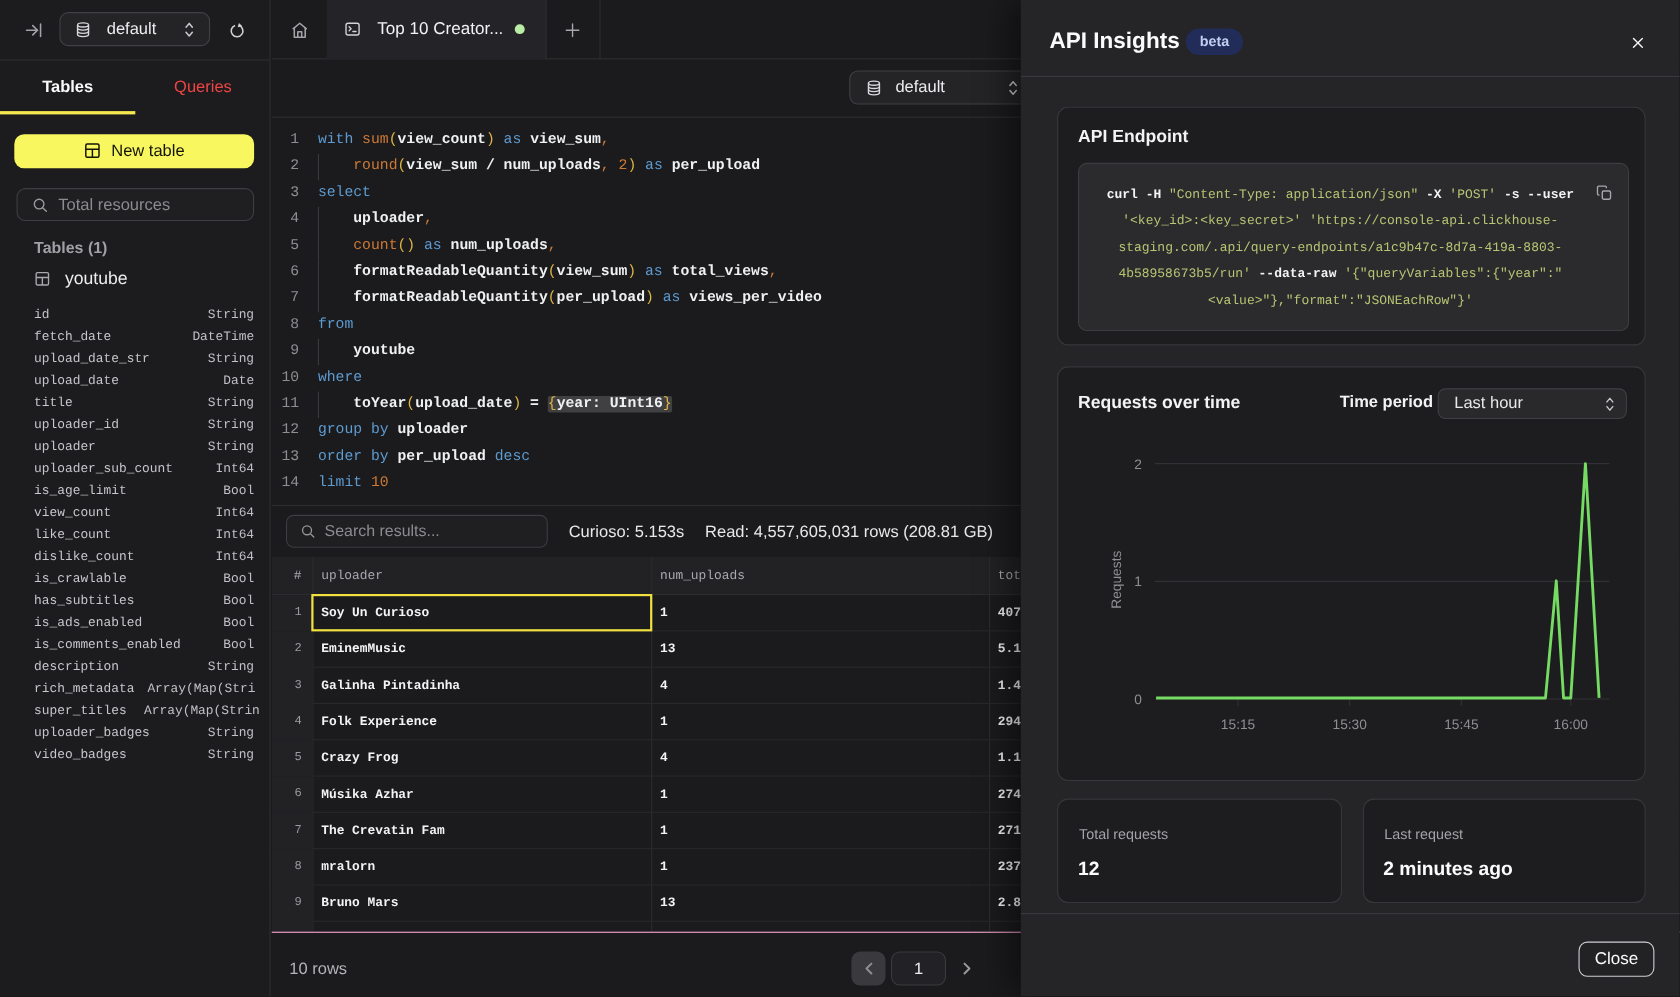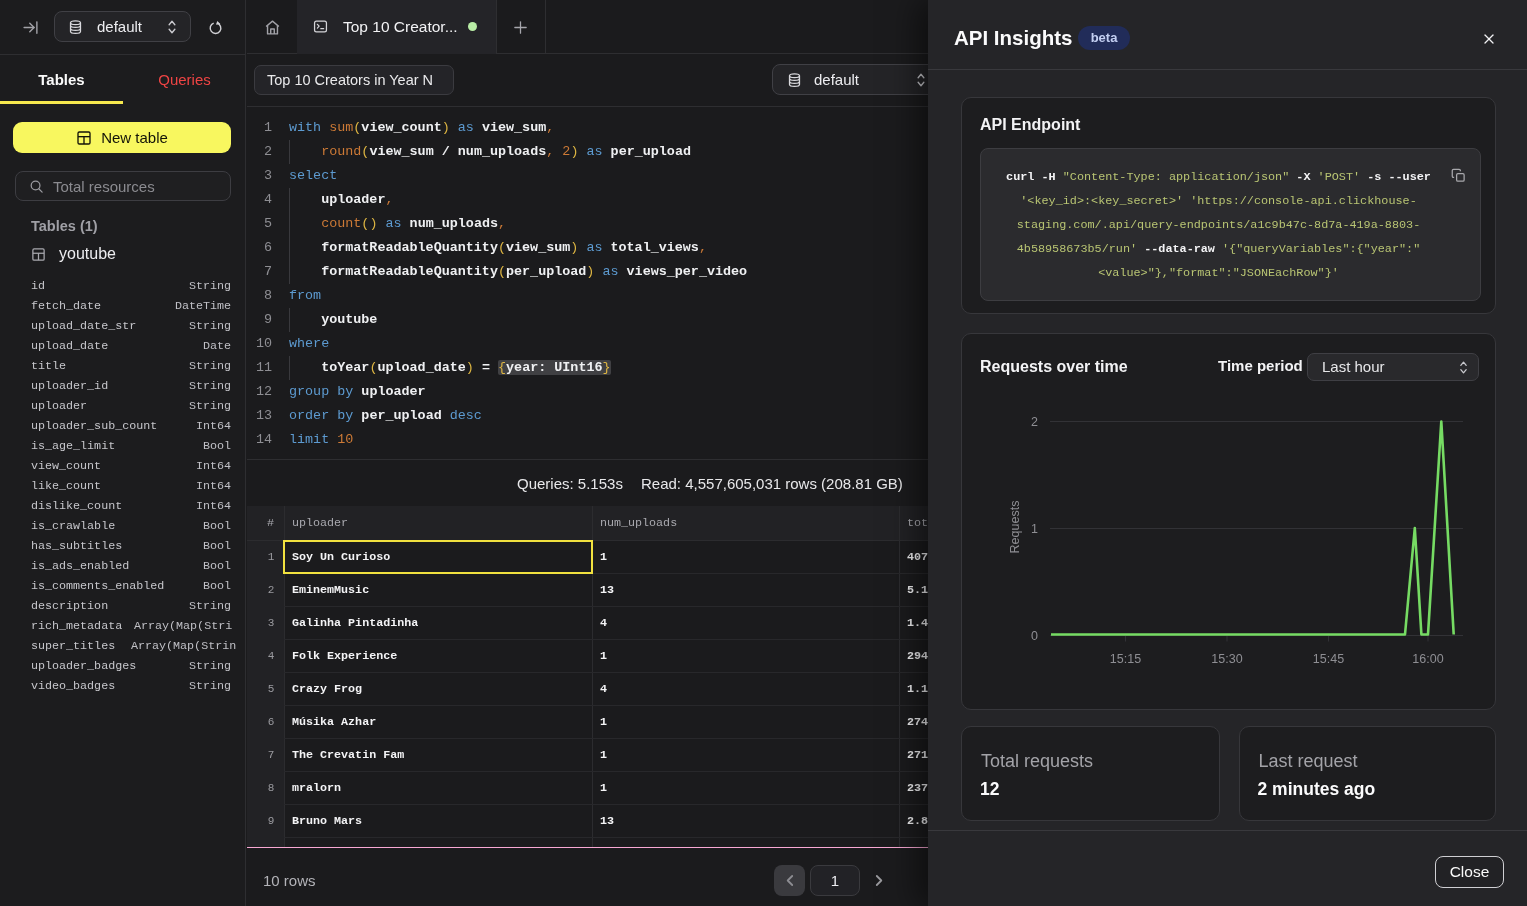--- a/index.html
+++ b/index.html
@@ -83,21 +83,21 @@
   #p-head { position:absolute; left:0; top:0; width:599px; height:70px; border-bottom:1px solid #39393d; }
   #p-title { position:absolute; left:26px; top:26px; font-size:20.5px; font-weight:700; color:#fbfbfc; }
   #p-beta { position:absolute; left:150px; top:26px; width:52px; height:24px; border-radius:12px; background:#212c59; color:#c3cff2; font-size:13px; font-weight:600; text-align:center; line-height:24px; }
   .pcard { position:absolute; background:#1d1d1f; border:1px solid #37373b; border-radius:10px;text-align:center; }
   .pcard-h { position:absolute; left:18px; font-size:16px; font-weight:700; color:#f3f3f5; }
   #codeblock { position:absolute; left:18px; top:50px; width:501px; height:153px; background:#2b2b2e; border:1px solid #3d3d41; border-radius:8px; font-family:"Liberation Mono",monospace; font-size:11.8px; line-height:23.9px; padding:17px 40px 0 16px; color:#b9c573; }
   #codeblock b { color:#f4f4f6; font-weight:700; }
   #tp-label { position:absolute; left:256px; top:23px; font-size:15px; font-weight:700; color:#f3f3f5; }
   #tp-select { position:absolute; left:345px; top:19px; width:172px; height:28px; background:#29292c; border:1px solid #3f3f44; border-radius:7px; }
   #tp-select .txt { position:absolute; left:14px; top:4px; font-size:15px; color:#e7e7e9; }
-  .statlbl { position:absolute; left:19px; top:24px; font-size:18px; color:#a3a3a8; }
+  .statlbl { position:absolute; left:19px; top:24px; font-size:13px; color:#a3a3a8; }
   .statval { position:absolute; left:18px; top:52px; font-size:17.5px; font-weight:700; color:#fbfbfc; }
   #p-footline { position:absolute; left:0; top:830px; width:599px; height:1px; background:#39393d; }
   #p-close { position:absolute; left:507px; top:856px; width:69px; height:32px; background:#222225; border:1px solid #cfcfd3; border-radius:8px; color:#fafafa; font-size:15.5px; font-weight:400; text-align:center; line-height:30px; }
 </style>
 </head>
 <body>
 
 <div id="sidebar">
   <div id="sb-top">
     <svg class="abs" style="left:22px;top:19px" width="17" height="17" viewBox="0 0 24 24" fill="none" stroke="#a2a2a8" stroke-width="2" stroke-linecap="round" stroke-linejoin="round">
@@ -189,21 +189,20 @@
       <span class="lbl">Top 10 Creator...</span>
       <span class="dot"></span>
     </div>
     <svg class="abs" style="left:265px;top:19px" width="17" height="17" viewBox="0 0 24 24" fill="none" stroke="#a6a6ac" stroke-width="1.8" stroke-linecap="round">
         <path d="M12 4v16"></path>
         <path d="M4 12h16"></path>
       </svg>
     <div id="plus-divider"></div>
   </div>
   <div id="toolbar">
-    <div id="qtitle">Top 10 Creators in Year N</div>
     <div id="tb-select">
       <svg class="abs" style="left:14px;top:7px" width="15" height="16" viewBox="0 0 24 24" fill="none" stroke="#d9d9dd" stroke-width="2">
           <ellipse cx="12" cy="5" rx="8" ry="3"></ellipse>
           <path d="M4 5v4.7c0 1.7 3.6 3 8 3s8-1.3 8-3V5"></path>
           <path d="M4 9.7v4.6c0 1.7 3.6 3 8 3s8-1.3 8-3V9.7"></path>
           <path d="M4 14.3V19c0 1.7 3.6 3 8 3s8-1.3 8-3v-4.7"></path>
         </svg>
       <span class="txt">default</span>
       <svg class="abs" style="left:141px;top:7px" width="14" height="16" viewBox="0 0 24 28" fill="none" stroke="#c9c9ce" stroke-width="2.4" stroke-linecap="round" stroke-linejoin="round">
           <path d="M7 10l5-6 5 6"></path>
@@ -221,21 +220,28 @@
       <div class="eline"><span class="guide"></span><span class="ln">7</span><span class="code">    <span class="id">formatReadableQuantity</span><span class="pr">(</span><span class="id">per_upload</span><span class="pr">)</span> <span class="kw">as</span> <span class="id">views_per_video</span></span></div>
       <div class="eline"><span class="ln">8</span><span class="code"><span class="kw">from</span></span></div>
       <div class="eline"><span class="guide"></span><span class="ln">9</span><span class="code">    <span class="id">youtube</span></span></div>
       <div class="eline"><span class="ln">10</span><span class="code"><span class="kw">where</span></span></div>
       <div class="eline"><span class="guide"></span><span class="ln">11</span><span class="code">    <span class="id">toYear</span><span class="pr">(</span><span class="id">upload_date</span><span class="pr">)</span> <span class="op">=</span> <span class="chip"><span class="pr">{</span><span class="id">year: UInt16</span><span class="pr">}</span></span></span></div>
       <div class="eline"><span class="ln">12</span><span class="code"><span class="kw">group</span> <span class="kw">by</span> <span class="id">uploader</span></span></div>
       <div class="eline"><span class="ln">13</span><span class="code"><span class="kw">order</span> <span class="kw">by</span> <span class="id">per_upload</span> <span class="kw">desc</span></span></div>
       <div class="eline"><span class="ln">14</span><span class="code"><span class="kw">limit</span> <span class="nu">10</span></span></div>
     </div>
   <div id="res-divider"></div>
-  <div id="res-stats1">Queries: 5.153s</div>
+  <div id="res-search">
+    <svg class="abs" style="left:12px;top:7px" width="14" height="14" viewBox="0 0 24 24" fill="none" stroke="#9a9a9f" stroke-width="2" stroke-linecap="round">
+        <circle cx="10.5" cy="10.5" r="7"></circle>
+        <path d="M16 16l5 5"></path>
+      </svg>
+    <span class="ph">Search results...</span>
+  </div>
+  <div id="res-stats1">Curioso: 5.153s</div>
   <div id="res-stats2">Read: 4,557,605,031 rows (208.81 GB)</div>
   <div id="rtable">
       <div id="rhead">
         <span style="position:absolute;left:20px">#</span>
         <span style="position:absolute;left:45px">uploader</span>
         <span style="position:absolute;left:353px">num_uploads</span>
         <span style="position:absolute;left:660px">tot</span>
       </div>
       <div class="vline" style="left:37px;height:341px"></div>
       <div class="vline" style="left:345px;height:341px"></div>

